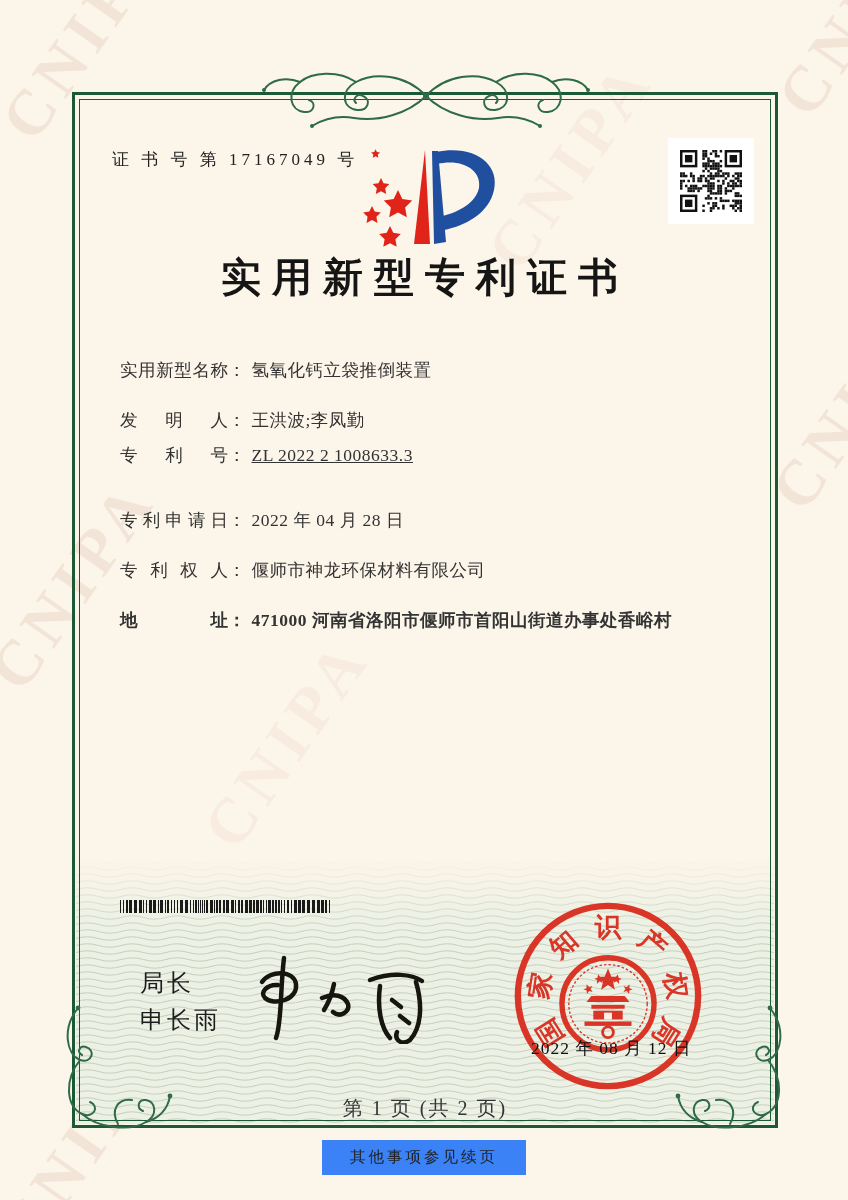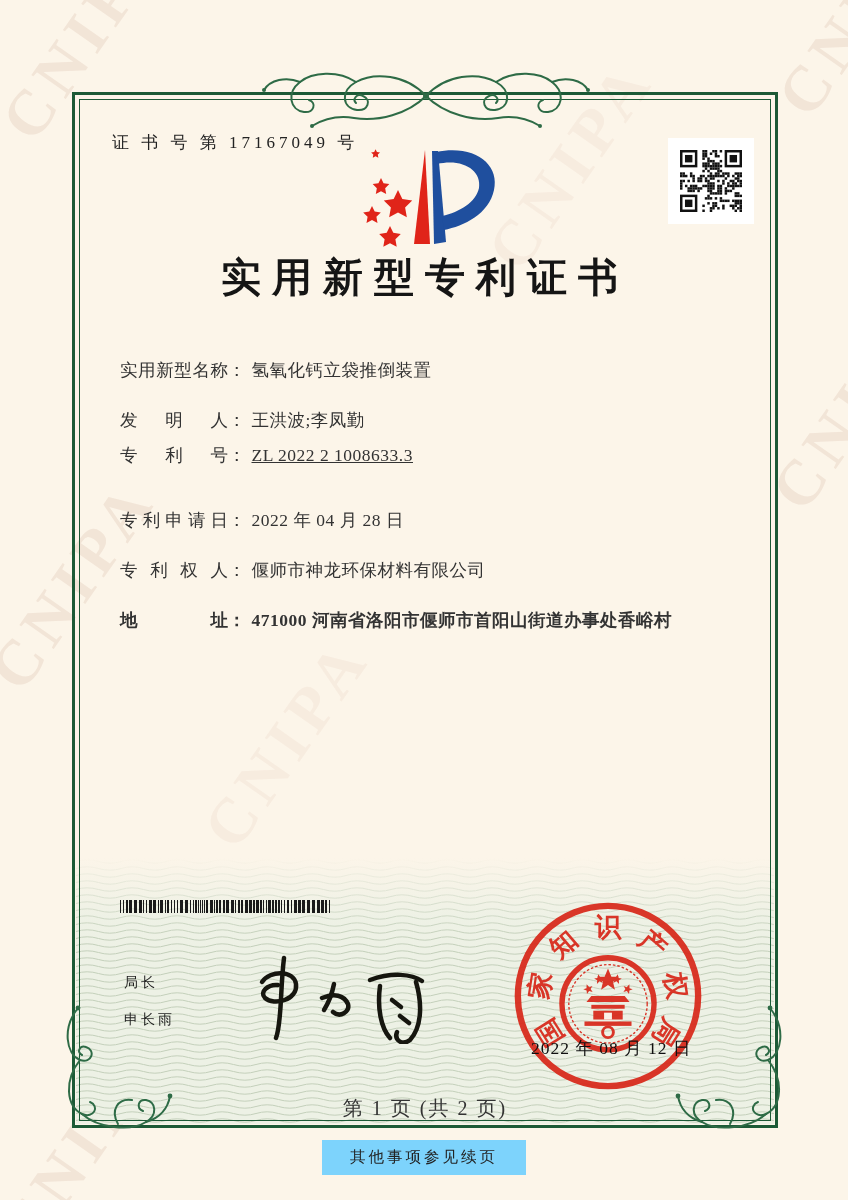--- a/index.html
+++ b/index.html
@@ -27,53 +27,53 @@
   }
   
   .band{
     left:76px;top:858px;width:698px;height:266px;
     background:linear-gradient(180deg, rgba(237,241,229,0) 0px, rgba(237,241,229,0.95) 60px, #edf1e5 110px);
   }
   .band svg{position:absolute;left:0;top:0;
     -webkit-mask-image:linear-gradient(180deg,transparent 0,#000 80px);
     mask-image:linear-gradient(180deg,transparent 0,#000 80px);}
   .certno{
-    left:112px;top:131px;font-size:17px;letter-spacing:4px;color:#222;
+    left:112px;top:148px;font-size:17px;letter-spacing:4px;color:#222;
   }
   .title{
     left:72px;top:250px;width:706px;text-align:center;
     font-size:40px;font-weight:bold;letter-spacing:11px;color:#151515;
   }
   .fields{left:120px;top:358px;width:620px;font-size:17.5px;color:#333;}
   .frow{position:absolute;left:0;white-space:nowrap;}
   .flabel{
     display:inline-block;width:108px;text-align:justify;text-align-last:justify;
     vertical-align:top;letter-spacing:0;
   }
   .fcolon{display:inline-block;margin:0 6px 0 0;}
   .fval{letter-spacing:0.5px;}
   .grant-right{position:absolute;left:335px;top:0;white-space:nowrap;}
   .grant-right .glabel{letter-spacing:2px;}
   .paras{
     left:118px;top:697px;width:616px;font-size:16.5px;line-height:27px;
     color:#2e2e2e;text-align:justify;
   }
   .paras p{margin:0;text-indent:2em;}
-  .officer{left:124px;top:964px;font-family:"Liberation Sans","DejaVu Sans",sans-serif;
-    font-size:14px;color:#1d1d1d;letter-spacing:3px;line-height:37px;}
+  .officer{left:140px;top:964px;font-family:"Liberation Sans","DejaVu Sans",sans-serif;
+    font-size:24px;color:#1d1d1d;letter-spacing:3px;line-height:37px;}
   .sig{left:250px;top:948px;}
   .seal-date{
     left:531px;top:1036px;font-size:17.5px;letter-spacing:1px;color:#101010;z-index:6;
   }
   .pageinfo{left:72px;top:1095px;width:706px;text-align:center;font-size:20px;color:#333;letter-spacing:2px;}
   .contnote{
     left:0;top:1140px;width:848px;text-align:center;z-index:5;
   }
   .contnote span{
-    display:inline-block;background:#7dd3fc;padding:7px 28px;font-size:15.5px;
+    display:inline-block;background:#3b82f6;padding:7px 28px;font-size:15.5px;
     letter-spacing:3px;color:#222;
   }
   .qrbox{left:668px;top:138px;width:86px;height:86px;background:#ffffff;}
   .qrbox svg{position:absolute;left:12px;top:12px;}
   .sealtxt text{
     font-size:27px;font-weight:bold;fill:#d8281a;text-anchor:middle;
     font-family:"Liberation Serif",serif;
   }
   .flour{stroke:#2e6b46;fill:none;stroke-width:2;stroke-linecap:round;}
   .flour-f{fill:#2e6b46;stroke:none;}

